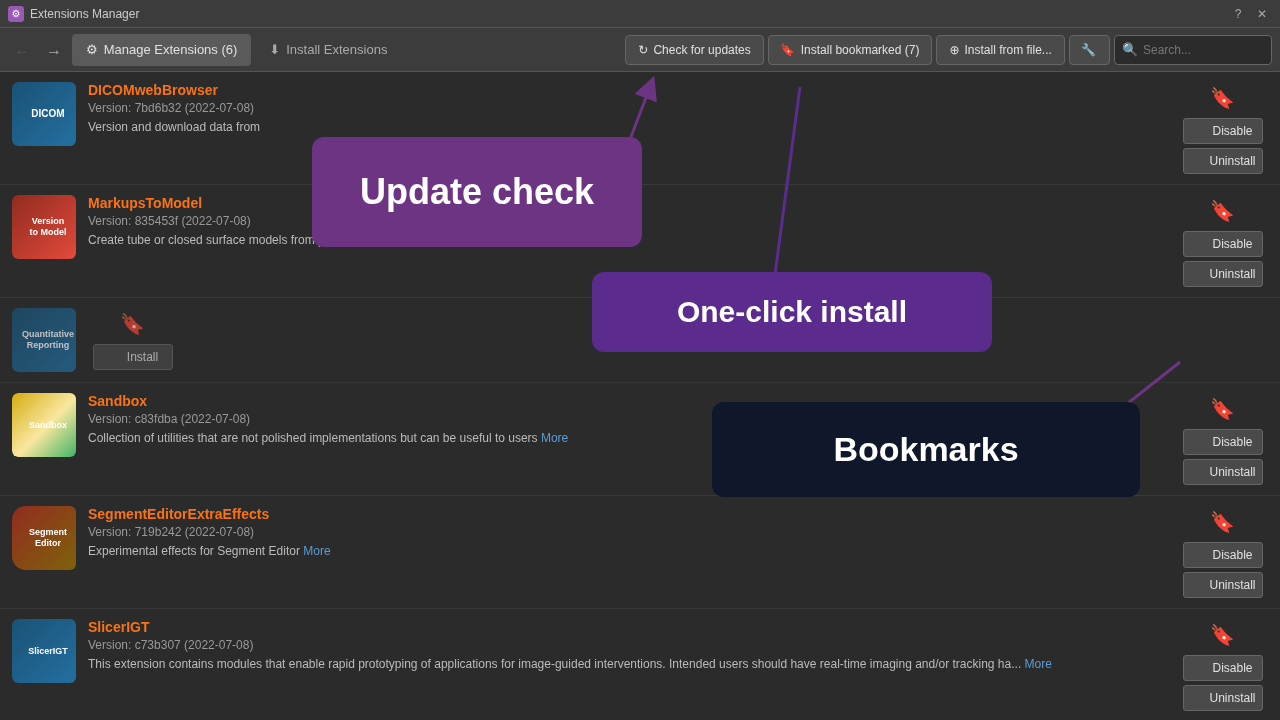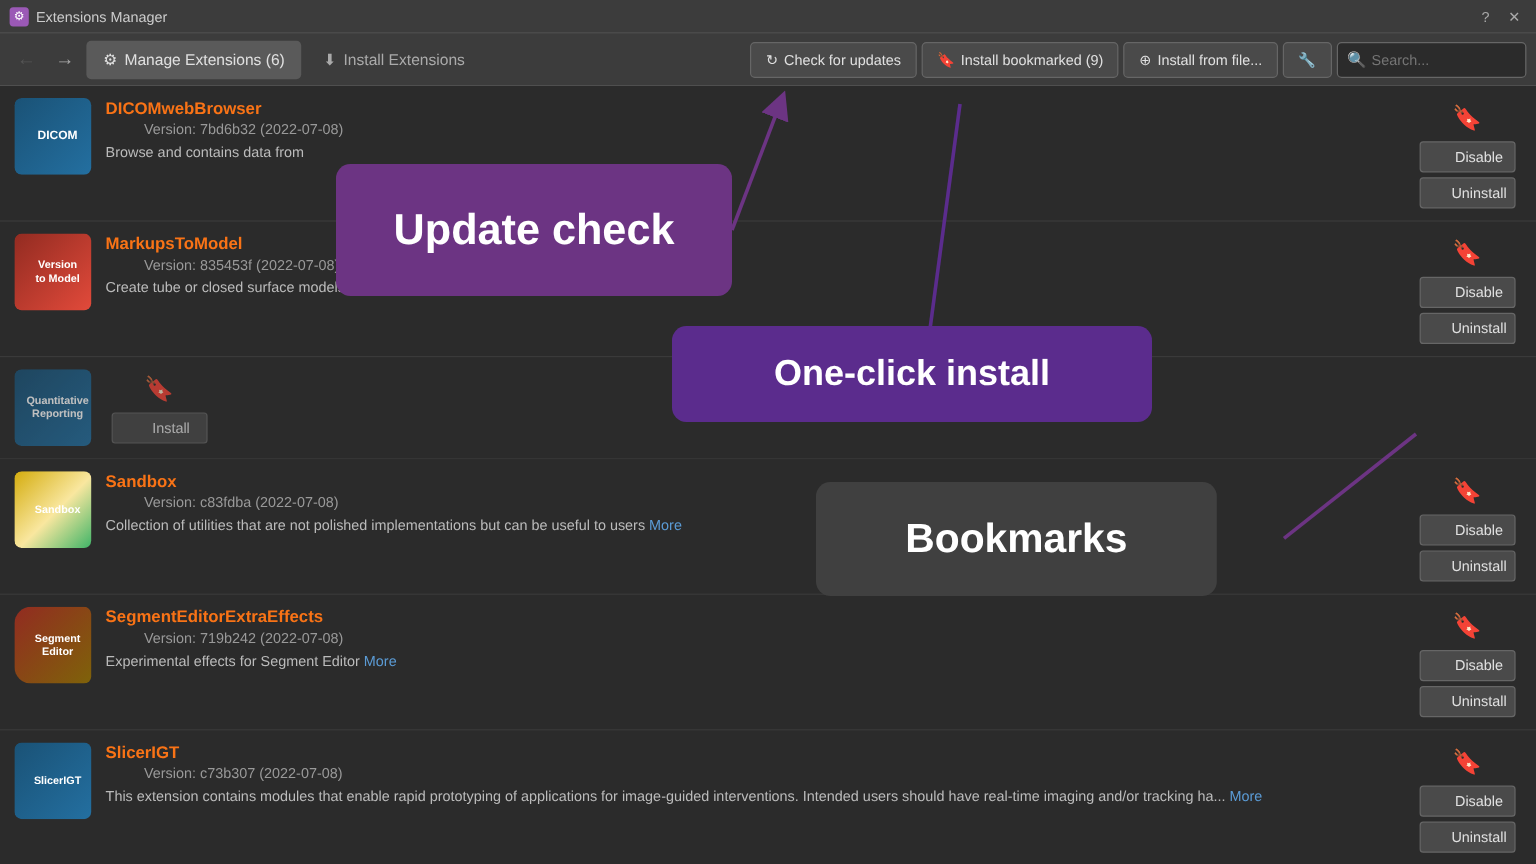--- a/index.html
+++ b/index.html
@@ -160,21 +160,20 @@
     .ext-name {
       font-size: 14px;
       font-weight: bold;
       color: #f97316;
       margin-bottom: 3px;
     }
     .ext-version {
       font-size: 12px;
       color: #999;
       margin-bottom: 4px;
-      margin-left: 32px;
     }
     .ext-desc {
       font-size: 12px;
       color: #bbb;
       line-height: 1.4;
     }
     .ext-desc a, .more-link {
       color: #5b9bd5;
       text-decoration: none;
       cursor: pointer;
@@ -224,40 +223,41 @@
 
     .callout-box {
       position: absolute;
       border-radius: 12px;
       color: white;
       font-weight: bold;
       display: flex;
       align-items: center;
       justify-content: center;
       text-align: right;
+      margin-left: 32px;
     }
     .callout-update {
       background: #6c3483;
       width: 330px;
       height: 110px;
       top: 65px;
       left: 280px;
       font-size: 36px;
     }
     .callout-oneclick {
       background: #5b2c8d;
       width: 400px;
       height: 80px;
       top: 200px;
       left: 560px;
       font-size: 30px;
     }
     .callout-bookmarks {
-      background: #404040;
-      width: 334px;
+      background: #0f172a;
+      width: 428px;
       height: 95px;
       top: 330px;
       left: 680px;
       font-size: 34px;
     }
 
     
     .arrows-svg {
       position: absolute;
       top: 0; left: 0;
@@ -299,21 +299,21 @@
   </button>
 
   <div class="toolbar-spacer"></div>
 
   <button class="action-btn">
     <span>↻</span>
     <span>Check for updates</span>
   </button>
   <button class="action-btn">
     <span>🔖</span>
-    <span>Install bookmarked (9)</span>
+    <span>Install bookmarked (7)</span>
   </button>
   <button class="action-btn">
     <span>⊕</span>
     <span>Install from file...</span>
   </button>
   <button class="action-btn">
     <span>🔧</span>
   </button>
   <div class="search-box">
     <span>🔍</span>
@@ -323,21 +323,21 @@
 
 <div class="content" id="extensions-container">
 
   <div class="ext-row">
       <div class="ext-icon">
         <div class="ext-icon-inner icon-dicom" style="white-space: pre-line; text-align: center; line-height: 1.2; font-size: 10px;">DICOM</div>
       </div>
       <div class="ext-info">
         <div class="ext-name">DICOMwebBrowser</div>
         <div class="ext-version">Version: 7bd6b32 (2022-07-08)</div>
-        <div class="ext-desc">Browse and contains data from</div>
+        <div class="ext-desc">Version and download data from</div>
       </div>
       <div class="ext-actions">
         <button class="bookmark-btn">
           <span class="bookmark-icon filled">🔖</span>
         </button>
         <button class="ext-action-btn">Disable</button>
         <button class="ext-action-btn">Uninstall</button>
       </div>
     </div>
     <div class="ext-row">

